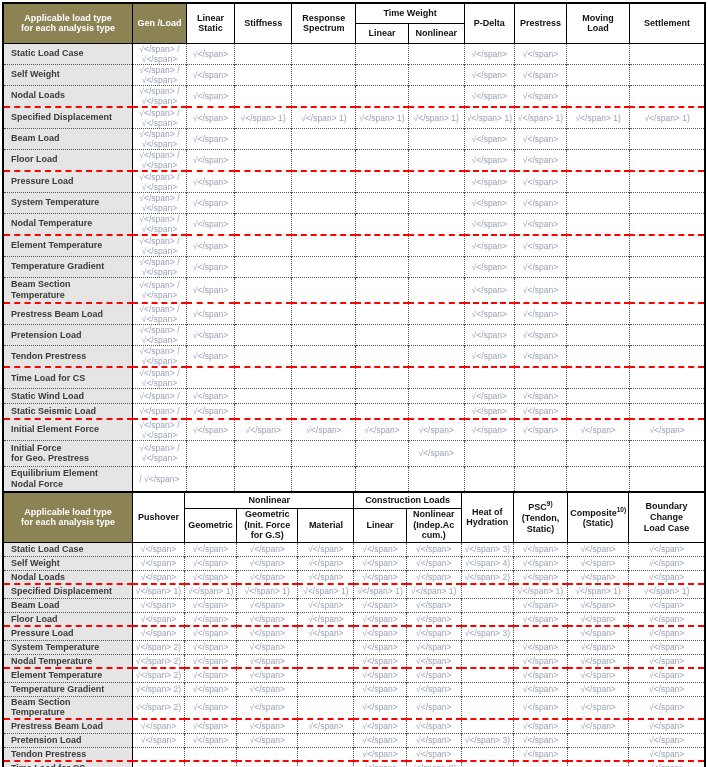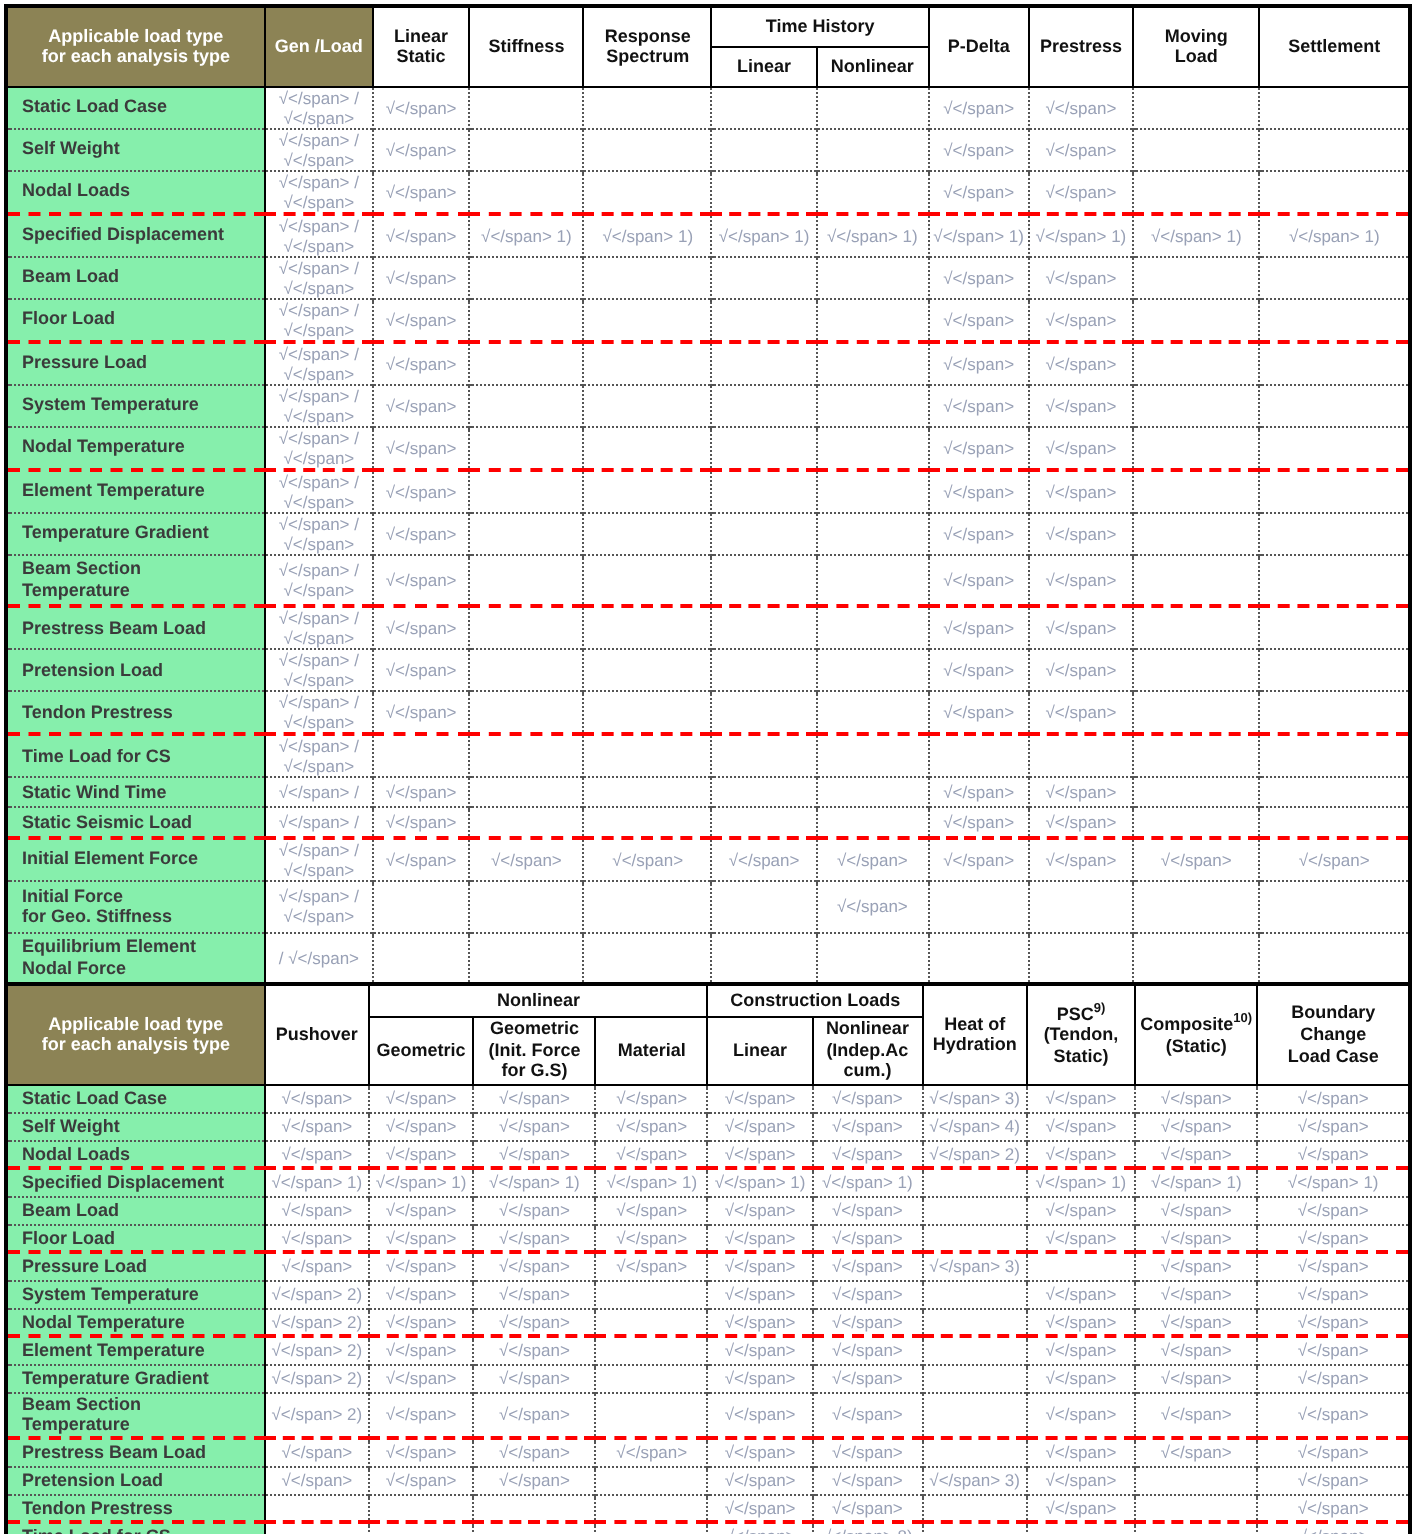--- a/index.html
+++ b/index.html
@@ -14,21 +14,21 @@
   }
   thead th.olive{background:#8c8355;color:#fff;font-size:9px;}
   thead th sup{font-size:6.5px;}
   #t1 tr.h1{height:20px;} #t1 tr.h2{height:20px;}
   #t2 tr.h1{height:16px;} #t2 tr.h2{height:34px;}
   tbody tr{border-bottom:1px dotted #555;}
   tbody tr.red{border-bottom:2px dashed #f00;margin-left:40px;}
   #t1 tbody tr{height:15px;} #t1 tbody tr.tall{height:26px;}
   #t2 tbody tr{height:14px;} #t2 tbody tr.tall{height:23px;}
   tbody th.rowlabel{
-    background:#86efac;text-align:left;padding:0 2px 0 7px;
+    background:#e5e5e5;text-align:left;padding:0 2px 0 7px;
     font-size:9px;font-weight:bold;color:#3b3b3b;
     border-right:1px solid #000;white-space:pre-line;line-height:1.15;vertical-align:middle;
   }
   tbody td{
     border-left:1px dotted #555;
     font-size:8.5px;text-align:center;vertical-align:middle;color:#2b2b2b;padding:0;overflow:hidden;
   }
   .chk,.sl{color:#99a1b6;}
 </style>
 </head>
@@ -49,21 +49,21 @@
         <col style="width: 63px;">
         <col style="width: 75px;">
       </colgroup>
       <thead>
         <tr class="h1">
           <th rowspan="2" class="olive">Applicable load type<br>for each analysis type</th>
           <th rowspan="2" class="olive">Gen /Load</th>
           <th rowspan="2">Linear<br>Static</th>
           <th rowspan="2">Stiffness</th>
           <th rowspan="2">Response<br>Spectrum</th>
-          <th colspan="2">Time History</th>
+          <th colspan="2">Time Weight</th>
           <th rowspan="2">P-Delta</th>
           <th rowspan="2">Prestress</th>
           <th rowspan="2">Moving<br>Load</th>
           <th rowspan="2">Settlement</th>
         </tr>
         <tr class="h2">
           <th>Linear</th>
           <th>Nonlinear</th>
         </tr>
       </thead>
@@ -271,21 +271,21 @@
           <td></td>
           <td></td>
           <td></td>
           <td></td>
           <td></td>
           <td></td>
           <td></td>
           <td></td>
         </tr>
         <tr>
-          <th class="rowlabel">Static Wind Time</th>
+          <th class="rowlabel">Static Wind Load</th>
           <td><span class="chk">√&lt;<span class="sl">/</span>span&gt; <span class="sl">/</span></span></td>
           <td><span class="chk">√&lt;<span class="sl">/</span>span&gt;</span></td>
           <td></td>
           <td></td>
           <td></td>
           <td></td>
           <td><span class="chk">√&lt;<span class="sl">/</span>span&gt;</span></td>
           <td><span class="chk">√&lt;<span class="sl">/</span>span&gt;</span></td>
           <td></td>
           <td></td>
@@ -311,21 +311,21 @@
           <td><span class="chk">√&lt;<span class="sl">/</span>span&gt;</span></td>
           <td><span class="chk">√&lt;<span class="sl">/</span>span&gt;</span></td>
           <td><span class="chk">√&lt;<span class="sl">/</span>span&gt;</span></td>
           <td><span class="chk">√&lt;<span class="sl">/</span>span&gt;</span></td>
           <td><span class="chk">√&lt;<span class="sl">/</span>span&gt;</span></td>
           <td><span class="chk">√&lt;<span class="sl">/</span>span&gt;</span></td>
           <td><span class="chk">√&lt;<span class="sl">/</span>span&gt;</span></td>
         </tr>
         <tr class="tall">
           <th class="rowlabel">Initial Force
-for Geo. Stiffness</th>
+for Geo. Prestress</th>
           <td><span class="chk">√&lt;<span class="sl">/</span>span&gt; <span class="sl">/</span> <span class="chk">√&lt;<span class="sl">/</span>span&gt;</span></span></td>
           <td></td>
           <td></td>
           <td></td>
           <td></td>
           <td><span class="chk">√&lt;<span class="sl">/</span>span&gt;</span></td>
           <td></td>
           <td></td>
           <td></td>
           <td></td>

